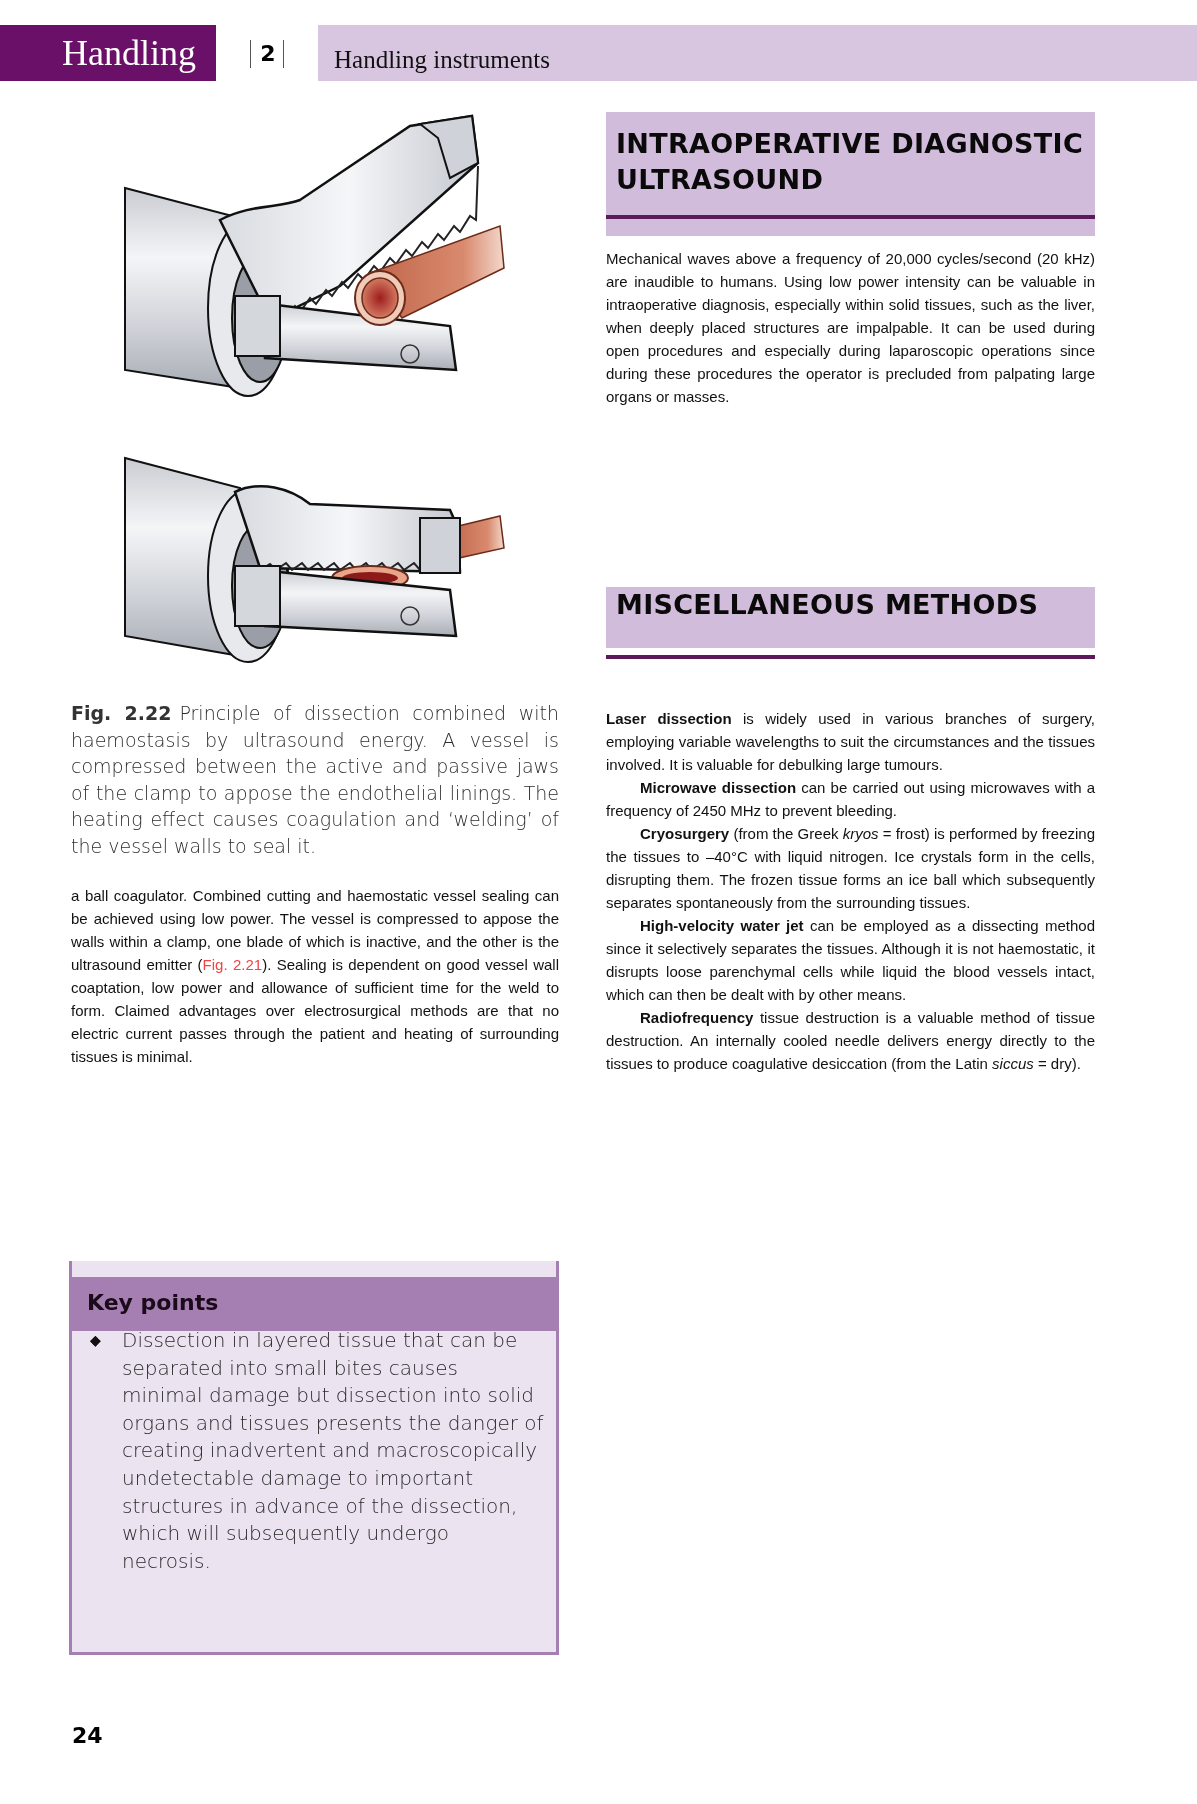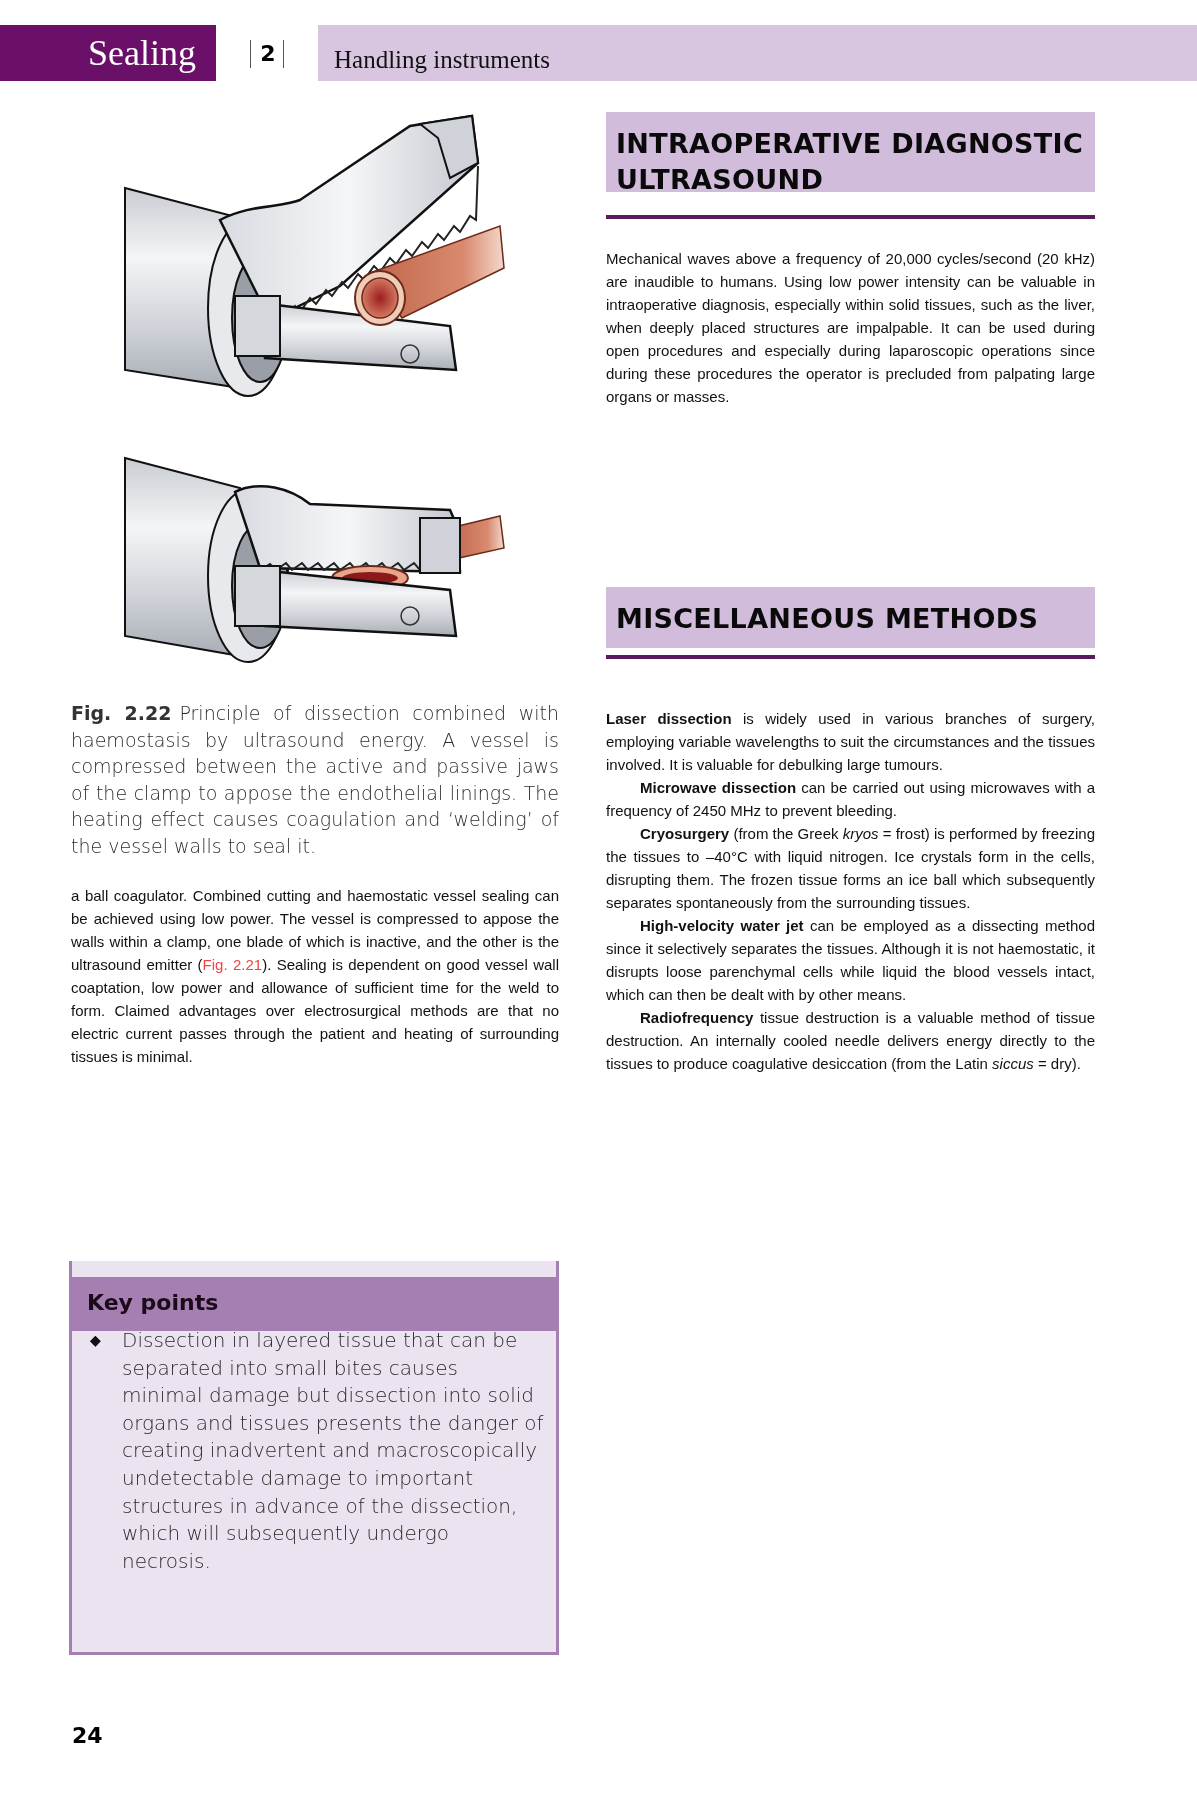--- a/index.html
+++ b/index.html
@@ -39,38 +39,38 @@
   .kp-list { position:absolute; left:12px; top:66px; width:460px; margin:0; padding:0; list-style:none;
     font-family:"DejaVu Sans", sans-serif; font-weight:300; font-size:20px; line-height:27.6px; color:#2a2a2a; }
   .kp-list li { position:relative; padding-left:38px; }
   .kp-bullet { position:absolute; left:6px; top:0; font-size:14px; color:#111; }
 
   
   .sec-head { left:606px; width:489px; background:#d1bcdc; }
   .sec-head-text { font-family:"DejaVu Sans", sans-serif; font-weight:bold; font-size:27px; line-height:36px;
     color:#0a0a0a; padding:14px 10px 0 10px; letter-spacing:0.3px; }
   .sec-rule { left:606px; width:489px; height:4px; background:#5a1a5c; }
-  .head1 { top:112px; height:80px; }
+  .head1 { top:112px; height:124px; }
   .rule1 { top:215px; }
   .head2 { top:587px; height:61px; }
-  .head2 .sec-head-text { padding-top:0;margin-top:14px; }
+  .head2 .sec-head-text { padding-top:0; }
   .rule2 { top:655px; }
   .right-body1 { left:606px; top:247px; width:489px; }
   .right-body2 { left:606px; top:683px; width:489px; }
   .indent { text-indent:34px; }
   .first { text-indent:0;margin-top:24px; }
   b { font-weight:bold; }
 
   .page-num { left:72px; top:1723px; font-family:"DejaVu Sans", sans-serif; font-weight:bold; font-size:22px; color:#000000; }
 </style>
 </head>
 <body>
 
 <div class="abs chapter-box">
-  <span class="chapter-label">Sealing</span>
+  <span class="chapter-label">Handling</span>
 </div>
 <div class="abs chapter-num">
   <span class="bar l"></span>
   <span class="digit">2</span>
   <span class="bar r"></span>
 </div>
 <div class="abs title-bar">
   <span class="title-text">Handling instruments</span>
 </div>
 

